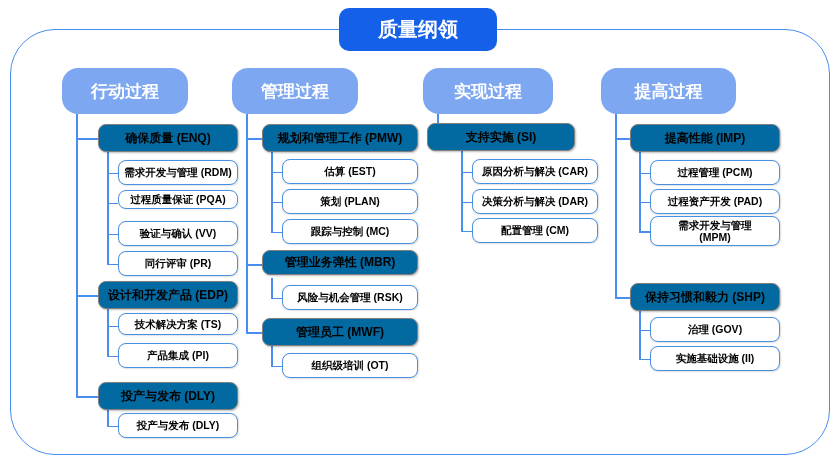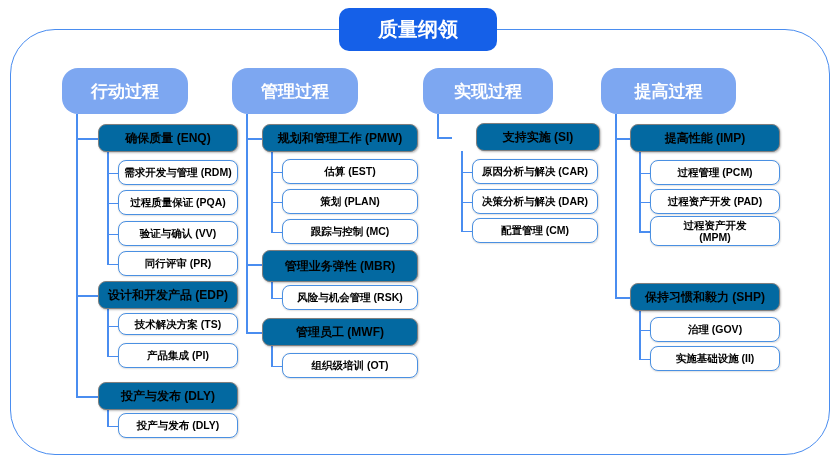--- a/index.html
+++ b/index.html
@@ -31,21 +31,21 @@
   <div class="title">质量纲领</div>
   <div id="diagram">
       <div class="header" style="left: 62px; top: 68px; width: 126px; height: 46px;">行动过程</div>
       <div class="vline" style="left: 76px; top: 114px; width: 1.5px; height: 282px;"></div>
       <div class="hline" style="left: 76px; top: 138px; width: 22px; height: 1.5px;"></div>
       <div class="gray" style="left: 98px; top: 124px; width: 140px; height: 28px;">确保质量 (ENQ)</div>
       <div class="vline" style="left: 107px; top: 152px; width: 1.5px; height: 111.5px;"></div>
       <div class="hline" style="left: 107px; top: 172.5px; width: 11px; height: 1.5px;"></div>
       <div class="leaf" style="left: 118px; top: 160px; width: 120px; height: 25px;">需求开发与管理 (RDM)</div>
       <div class="hline" style="left: 107px; top: 202.5px; width: 11px; height: 1.5px;"></div>
-      <div class="leaf" style="left: 118px; top: 190px; width: 120px; height: 25px;">过程质量保证 (PQA)</div>
+      <div class="leaf" style="left: 118px; top: 190px; width: 120px; height: 19px;">过程质量保证 (PQA)</div>
       <div class="hline" style="left: 107px; top: 233.5px; width: 11px; height: 1.5px;"></div>
       <div class="leaf" style="left: 118px; top: 221px; width: 120px; height: 25px;">验证与确认 (VV)</div>
       <div class="hline" style="left: 107px; top: 263.5px; width: 11px; height: 1.5px;"></div>
       <div class="leaf" style="left: 118px; top: 251px; width: 120px; height: 25px;">同行评审 (PR)</div>
       <div class="hline" style="left: 76px; top: 295px; width: 22px; height: 1.5px;"></div>
       <div class="gray" style="left: 98px; top: 281px; width: 140px; height: 28px;">设计和开发产品 (EDP)</div>
       <div class="vline" style="left: 107px; top: 309px; width: 1.5px; height: 46.5px;"></div>
       <div class="hline" style="left: 107px; top: 325.5px; width: 11px; height: 1.5px;"></div>
       <div class="leaf" style="left: 118px; top: 313px; width: 120px; height: 22px;">技术解决方案 (TS)</div>
       <div class="hline" style="left: 107px; top: 355.5px; width: 11px; height: 1.5px;"></div>
@@ -60,51 +60,51 @@
       <div class="hline" style="left: 246px; top: 138px; width: 16px; height: 1.5px;"></div>
       <div class="gray" style="left: 262px; top: 124px; width: 156px; height: 28px;">规划和管理工作 (PMW)</div>
       <div class="vline" style="left: 271px; top: 152px; width: 1.5px; height: 79.5px;"></div>
       <div class="hline" style="left: 271px; top: 171.5px; width: 11px; height: 1.5px;"></div>
       <div class="leaf" style="left: 282px; top: 159px; width: 136px; height: 25px;">估算 (EST)</div>
       <div class="hline" style="left: 271px; top: 201.5px; width: 11px; height: 1.5px;"></div>
       <div class="leaf" style="left: 282px; top: 189px; width: 136px; height: 25px;">策划 (PLAN)</div>
       <div class="hline" style="left: 271px; top: 231.5px; width: 11px; height: 1.5px;"></div>
       <div class="leaf" style="left: 282px; top: 219px; width: 136px; height: 25px;">跟踪与控制 (MC)</div>
       <div class="hline" style="left: 246px; top: 264px; width: 16px; height: 1.5px;"></div>
-      <div class="gray" style="left: 262px; top: 250px; width: 156px; height: 32px;">管理业务弹性 (MBR)</div>
+      <div class="gray" style="left: 262px; top: 250px; width: 156px; height: 25px;">管理业务弹性 (MBR)</div>
       <div class="vline" style="left: 271px; top: 278px; width: 1.5px; height: 19.5px;"></div>
       <div class="hline" style="left: 271px; top: 297.5px; width: 11px; height: 1.5px;"></div>
       <div class="leaf" style="left: 282px; top: 285px; width: 136px; height: 25px;">风险与机会管理 (RSK)</div>
       <div class="hline" style="left: 246px; top: 332px; width: 16px; height: 1.5px;"></div>
       <div class="gray" style="left: 262px; top: 318px; width: 156px; height: 28px;">管理员工 (MWF)</div>
       <div class="vline" style="left: 271px; top: 346px; width: 1.5px; height: 19.5px;"></div>
       <div class="hline" style="left: 271px; top: 365.5px; width: 11px; height: 1.5px;"></div>
       <div class="leaf" style="left: 282px; top: 353px; width: 136px; height: 25px;">组织级培训 (OT)</div>
       <div class="header" style="left: 423px; top: 68px; width: 130px; height: 46px;">实现过程</div>
       <div class="vline" style="left: 437px; top: 114px; width: 1.5px; height: 23px;"></div>
       <div class="hline" style="left: 437px; top: 137px; width: 15px; height: 1.5px;"></div>
-      <div class="gray" style="left: 476px; top: 123px; width: 124px; height: 28px;">支持实施 (SI)</div>
+      <div class="gray" style="left: 427px; top: 123px; width: 148px; height: 28px;">支持实施 (SI)</div>
       <div class="vline" style="left: 461px; top: 151px; width: 1.5px; height: 79.5px;"></div>
       <div class="hline" style="left: 461px; top: 171.5px; width: 11px; height: 1.5px;"></div>
       <div class="leaf" style="left: 472px; top: 159px; width: 126px; height: 25px;">原因分析与解决 (CAR)</div>
       <div class="hline" style="left: 461px; top: 201.5px; width: 11px; height: 1.5px;"></div>
       <div class="leaf" style="left: 472px; top: 189px; width: 126px; height: 25px;">决策分析与解决 (DAR)</div>
       <div class="hline" style="left: 461px; top: 230.5px; width: 11px; height: 1.5px;"></div>
       <div class="leaf" style="left: 472px; top: 218px; width: 126px; height: 25px;">配置管理 (CM)</div>
       <div class="header" style="left: 601px; top: 68px; width: 135px; height: 46px;">提高过程</div>
       <div class="vline" style="left: 615px; top: 114px; width: 1.5px; height: 183px;"></div>
       <div class="hline" style="left: 615px; top: 138px; width: 15px; height: 1.5px;"></div>
       <div class="gray" style="left: 630px; top: 124px; width: 150px; height: 28px;">提高性能 (IMP)</div>
       <div class="vline" style="left: 639px; top: 152px; width: 1.5px; height: 79px;"></div>
       <div class="hline" style="left: 639px; top: 172.5px; width: 11px; height: 1.5px;"></div>
       <div class="leaf" style="left: 650px; top: 160px; width: 130px; height: 25px;">过程管理 (PCM)</div>
       <div class="hline" style="left: 639px; top: 201.5px; width: 11px; height: 1.5px;"></div>
       <div class="leaf" style="left: 650px; top: 189px; width: 130px; height: 25px;">过程资产开发 (PAD)</div>
       <div class="hline" style="left: 639px; top: 231px; width: 11px; height: 1.5px;"></div>
-      <div class="leaf" style="left: 650px; top: 216px; width: 130px; height: 30px;">过程资产开发
+      <div class="leaf" style="left: 650px; top: 216px; width: 130px; height: 30px;">需求开发与管理
 (MPM)</div>
       <div class="hline" style="left: 615px; top: 297px; width: 15px; height: 1.5px;"></div>
       <div class="gray" style="left: 630px; top: 283px; width: 150px; height: 28px;">保持习惯和毅力 (SHP)</div>
       <div class="vline" style="left: 639px; top: 311px; width: 1.5px; height: 47.5px;"></div>
       <div class="hline" style="left: 639px; top: 329.5px; width: 11px; height: 1.5px;"></div>
       <div class="leaf" style="left: 650px; top: 317px; width: 130px; height: 25px;">治理 (GOV)</div>
       <div class="hline" style="left: 639px; top: 358.5px; width: 11px; height: 1.5px;"></div>
       <div class="leaf" style="left: 650px; top: 346px; width: 130px; height: 25px;">实施基础设施 (II)</div>
     </div>
 </div>

